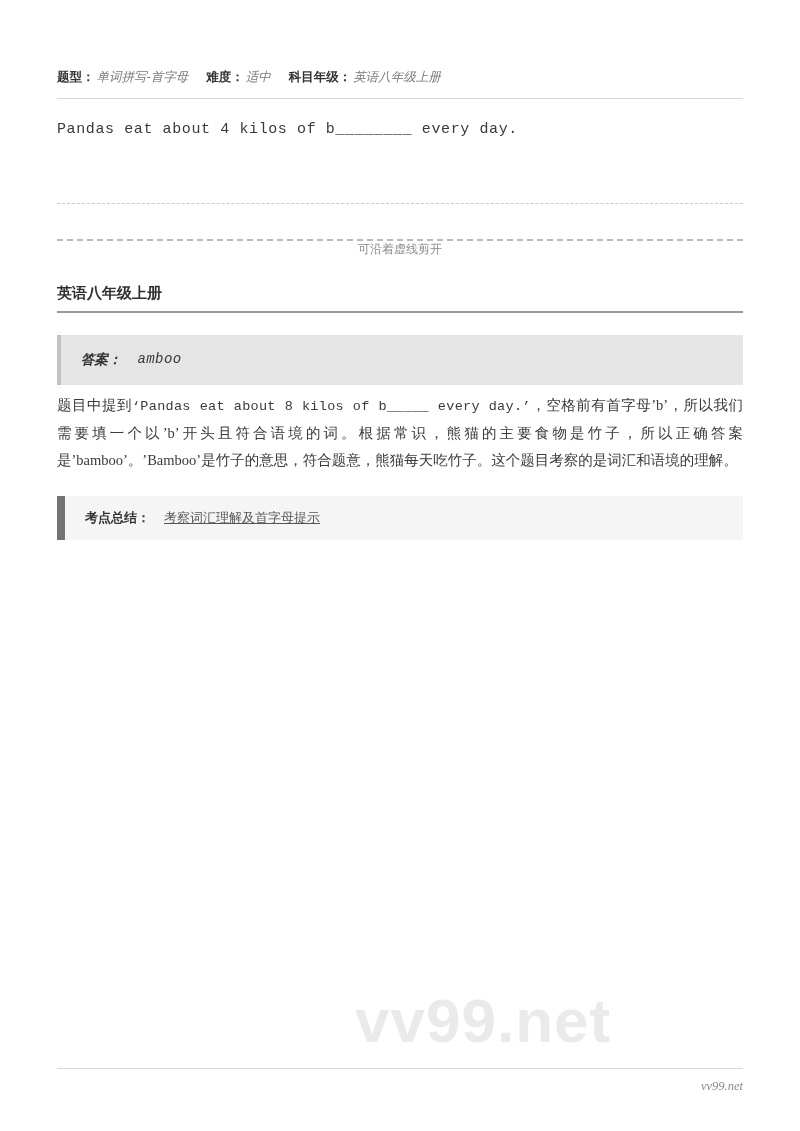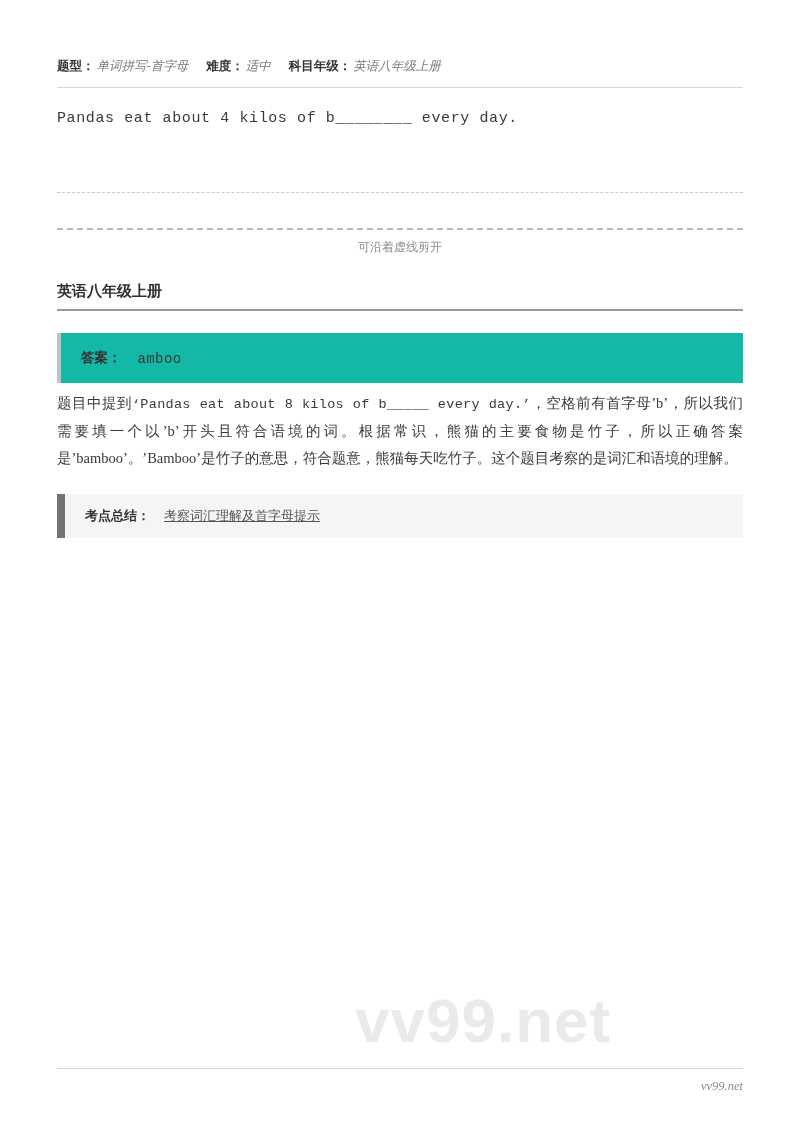--- a/index.html
+++ b/index.html
@@ -13,21 +13,21 @@
     font-family: "Liberation Serif", serif;
     color: #333333;
     position: relative;
     overflow: hidden;
   }
   .page {
     position: relative;
     width: 800px;
     height: 1131px;
     box-sizing: border-box;
-    padding: 0 57px;
+    padding: 11px 57px;
   }
 
   
   .meta-row {
     padding-top: 58px;
     font-size: 13px;
     color: #555;
     display: flex;
     align-items: baseline;
     white-space: nowrap;
@@ -70,43 +70,43 @@
   }
   .dashed-line.strong {
     border-top: 2px dashed #b9b9b9;
     margin-top: 35px;
   }
   .cut-text {
     text-align: center;
     font-family: "Liberation Sans", sans-serif;
     font-size: 12px;
     color: #8a8a8a;
-    margin-top: 9px;
   }
 
   
   .section-title {
     margin-top: 26px;
     font-family: "Liberation Sans", sans-serif;
     font-weight: bold;
     font-size: 15px;
     color: #2f2f2f;
   }
   .section-underline {
     border-bottom: 2px solid #9a9a9a;
     margin-top: 8px;
   }
 
   .answer-box {
     margin-top: 22px;
-    background: #14b8a6;
+    background: #e5e5e5;
     border-left: 4px solid #c2c2c2;
     padding: 16px 20px;
     display: flex;
-    align-items: flex-end;
+    align-items: flex-start;
+    font-style: italic;
   }
   .answer-label {
     font-family: "Liberation Sans", sans-serif;
     font-weight: bold;
     font-size: 13.5px;
     color: #333;
     margin-right: 16px;
     white-space: nowrap;
   }
   .answer-value {

